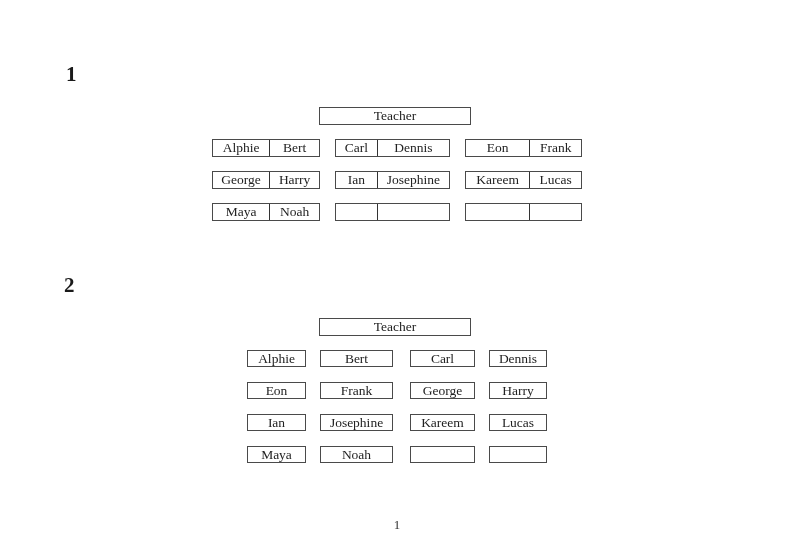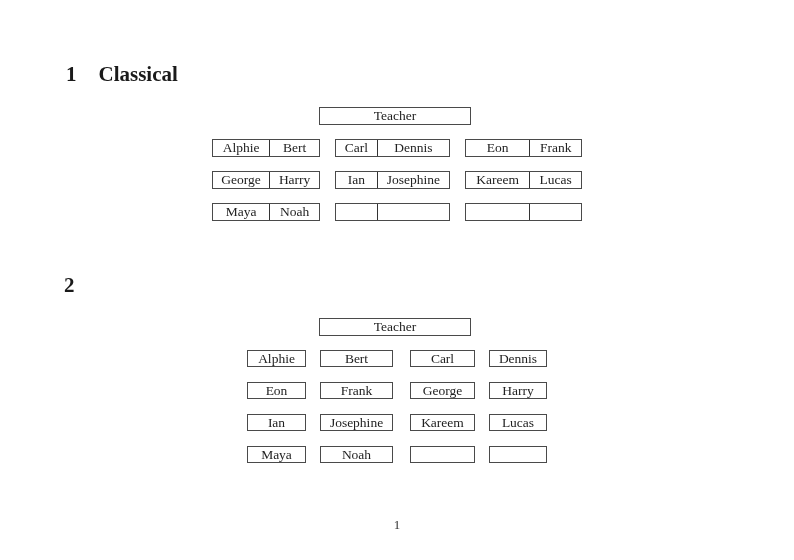--- a/index.html
+++ b/index.html
@@ -110,21 +110,20 @@
     color: #333333;
   }
 </style>
 </head>
 <body>
 
 <div class="page">
 
   <div class="section-heading heading-classical">
     <span>1</span>
-    <span>Classical</span>
   </div>
 
   <div class="teacher-box teacher-classical">
     <span>Teacher</span>
   </div>
 
   <div class="desk c-col1 c-row1">
     <span class="seat left">Alphie</span>
     <span class="seat right">Bert</span>
   </div>

